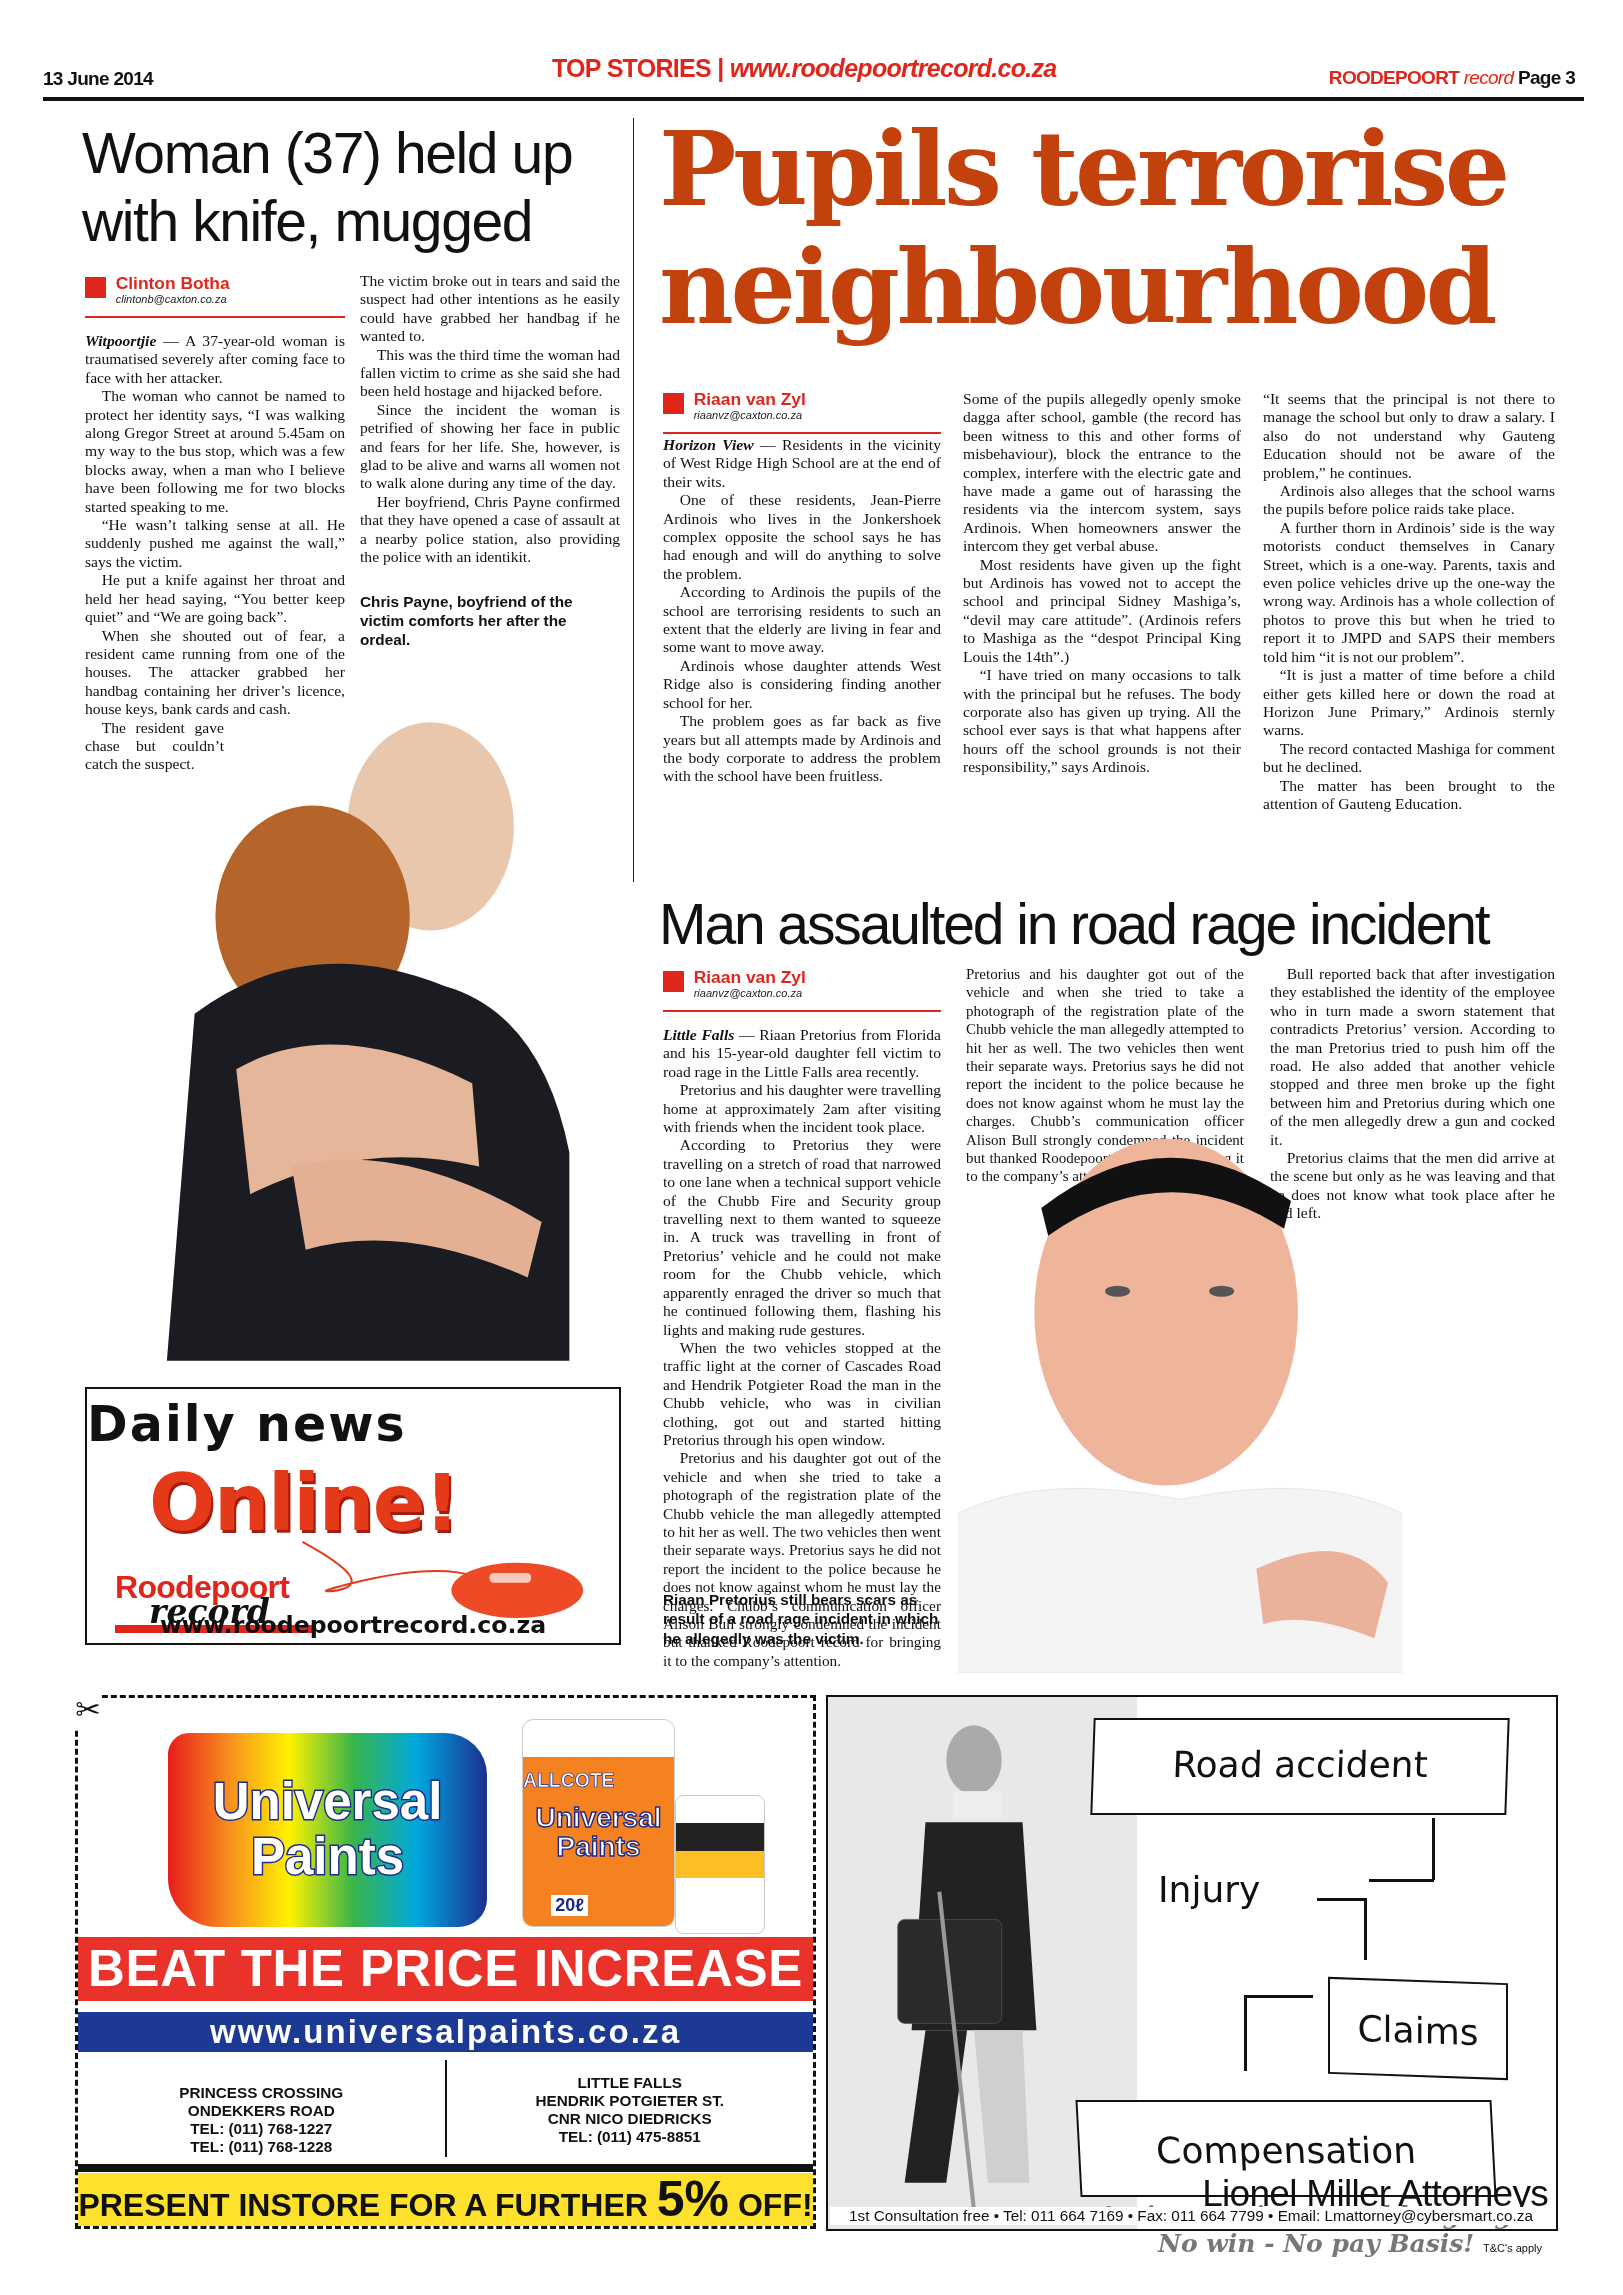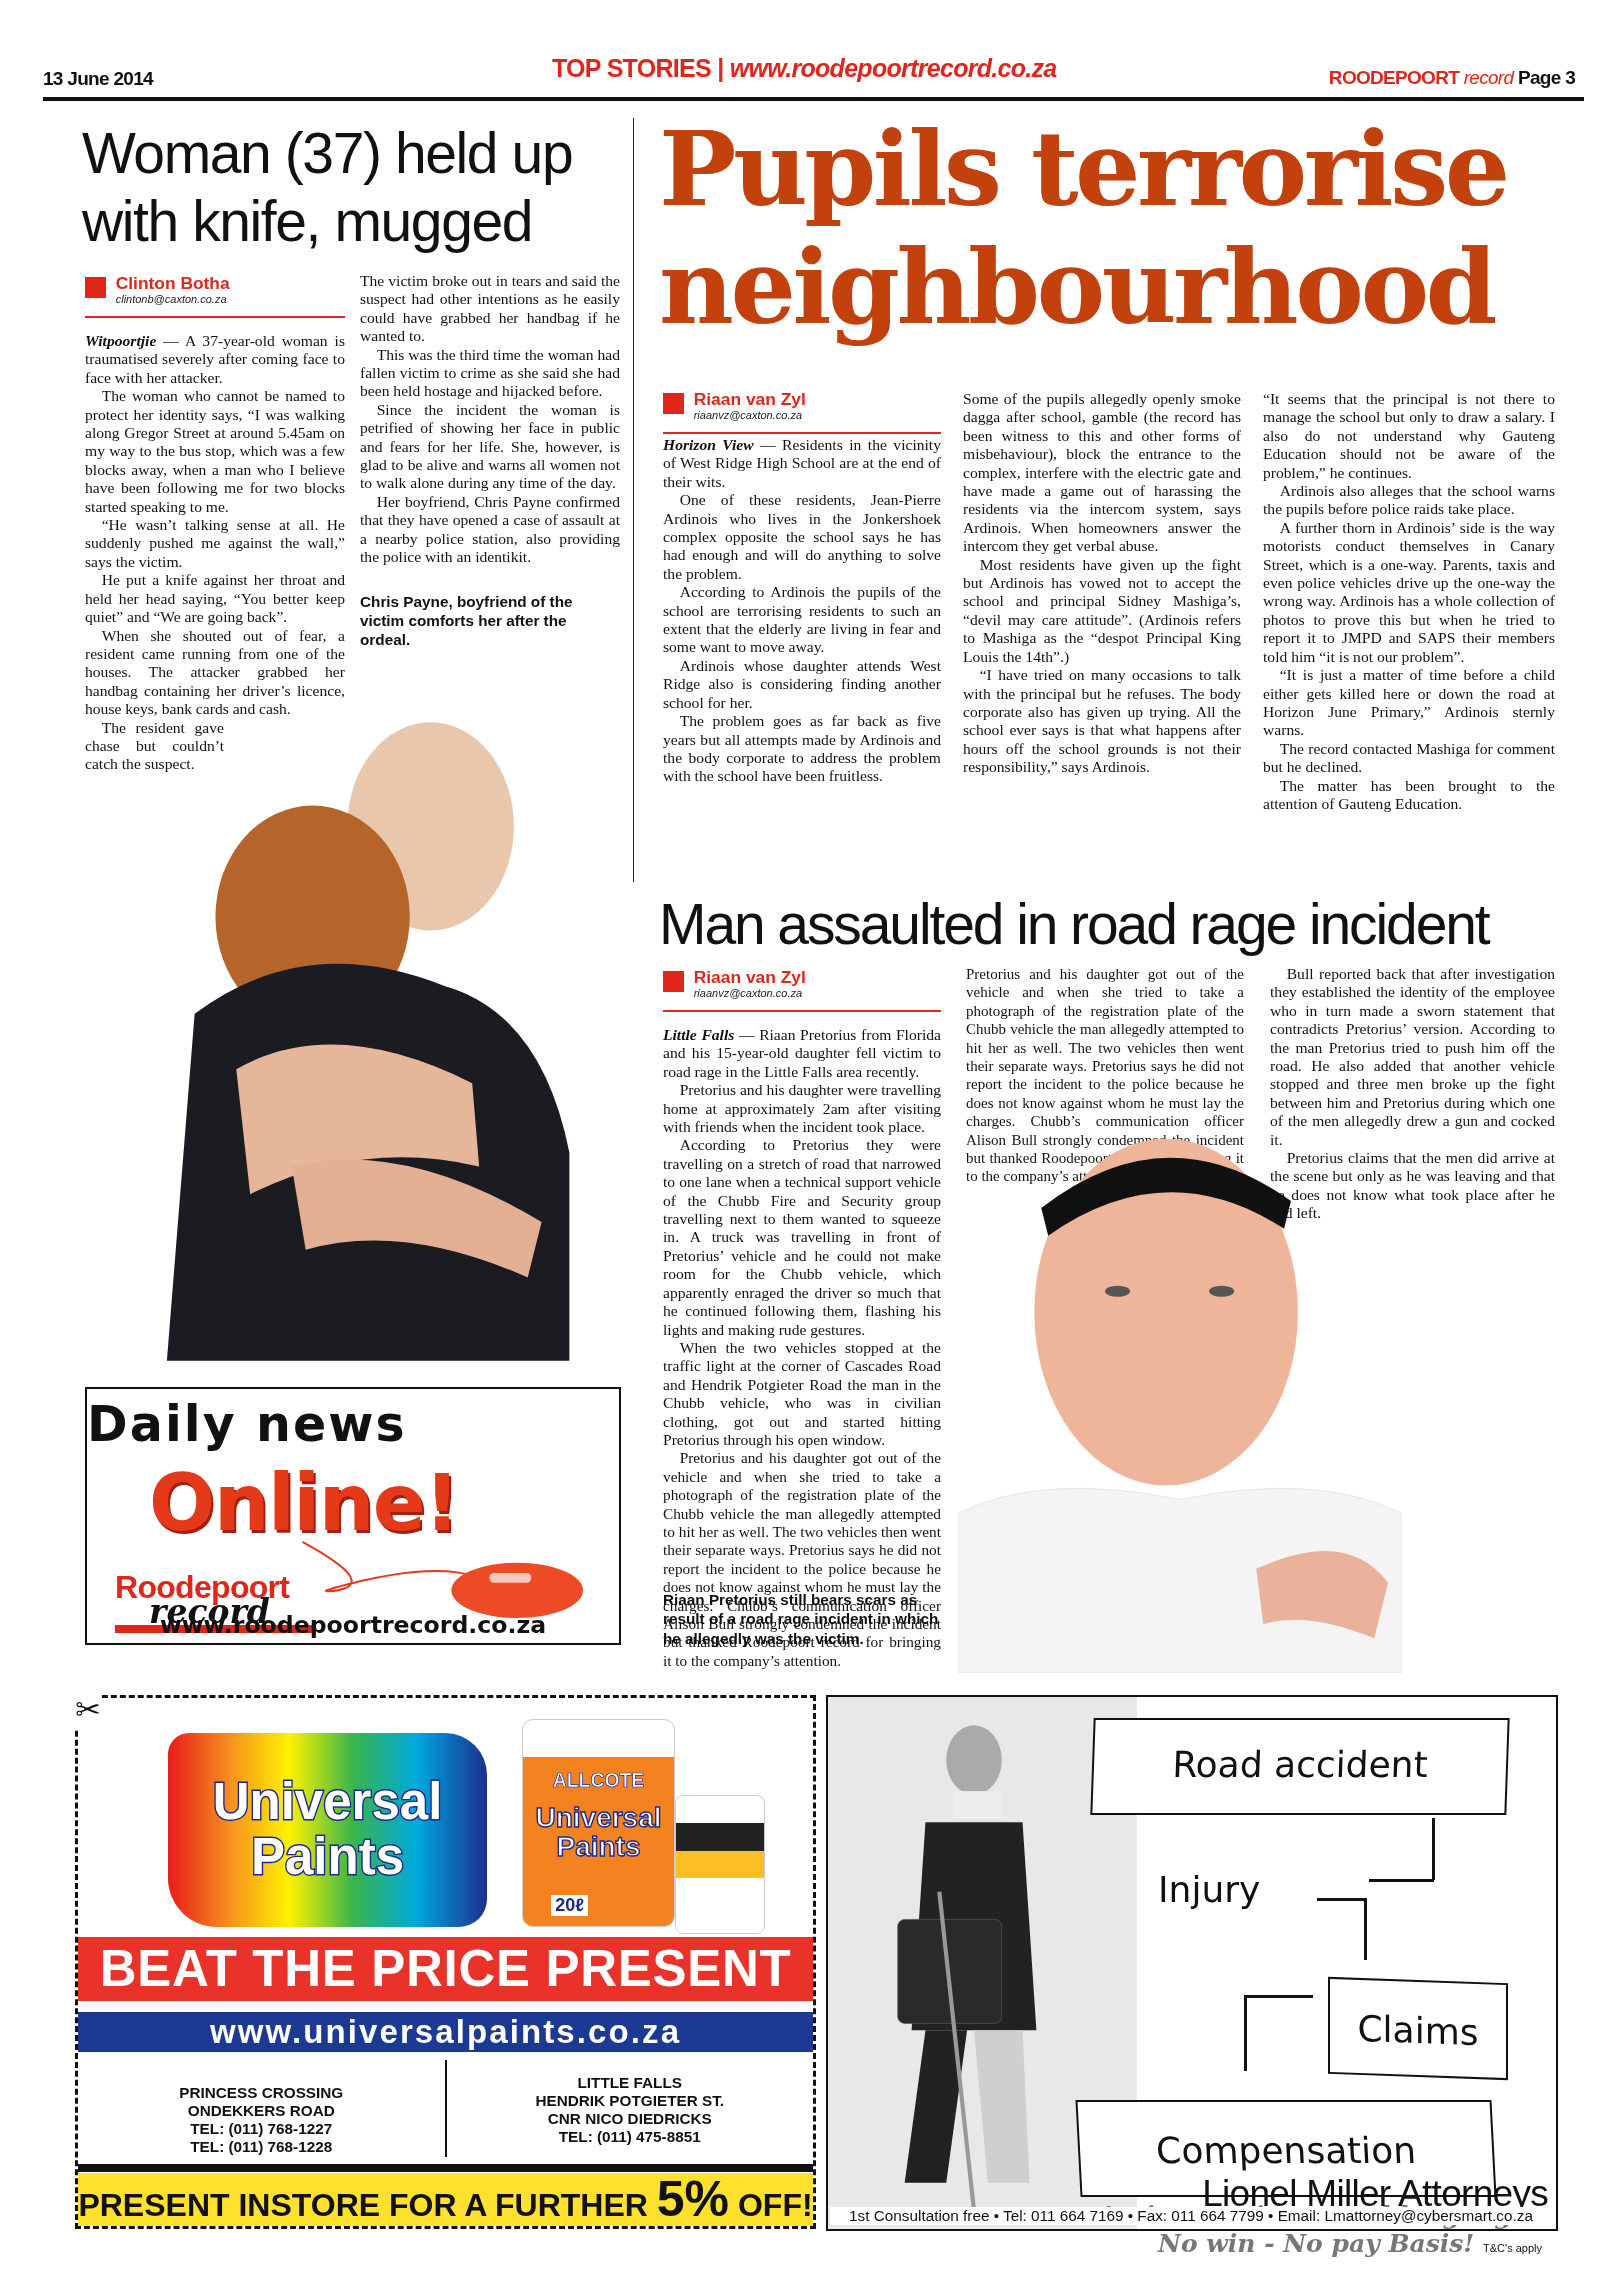--- a/index.html
+++ b/index.html
@@ -197,27 +197,27 @@
   <div class="url">www.roodepoortrecord.co.za</div>
 </div>
 
 <div class="abs ad-paint">
   <span class="scissor">✂</span>
   <div class="logo">
     <span style="top:42px">Universal</span>
     <span style="top:97px">Paints</span>
   </div>
   <div class="can">
-    <div style="position:absolute;top:49px;left:0;right:0;text-align:center;font:bold 19.4px 'Liberation Sans',sans-serif;color:#fff;-webkit-text-stroke:0.7px #1b2a8a">ALLCOTE</div>
+    <div style="position:absolute;top:49px;left:0;right:0;text-align:left;font:bold 19.4px 'Liberation Sans',sans-serif;color:#fff;-webkit-text-stroke:0.7px #1b2a8a">ALLCOTE</div>
     <div style="position:absolute;top:83px;left:0;right:0;text-align:center;font:bold 28px/29px 'Liberation Sans',sans-serif;color:#fff;-webkit-text-stroke:1.4px #1b2a8a">Universal</div>
     <div style="position:absolute;top:112px;left:0;right:0;text-align:center;font:bold 28px/29px 'Liberation Sans',sans-serif;color:#fff;-webkit-text-stroke:1.4px #1b2a8a">Paints</div>
     <div style="position:absolute;bottom:9.7px;left:28px;background:#fff;padding:0 4.2px;font:bold 18px 'Liberation Sans',sans-serif;color:#1b2a8a">20ℓ</div>
   </div>
   <div class="can2"></div>
-  <div class="beat">BEAT THE PRICE PRESENT</div>
+  <div class="beat">BEAT THE PRICE INCREASE</div>
   <div class="web">www.universalpaints.co.za</div>
   <div class="stores">
     <div class="store" style="padding-top:23.6px">
       <div>PRINCESS CROSSING</div>
       <div>ONDEKKERS ROAD</div>
       <div>TEL: (011) 768-1227</div>
       <div>TEL: (011) 768-1228</div>
     </div>
     <div class="store">
       <div>LITTLE FALLS</div>

